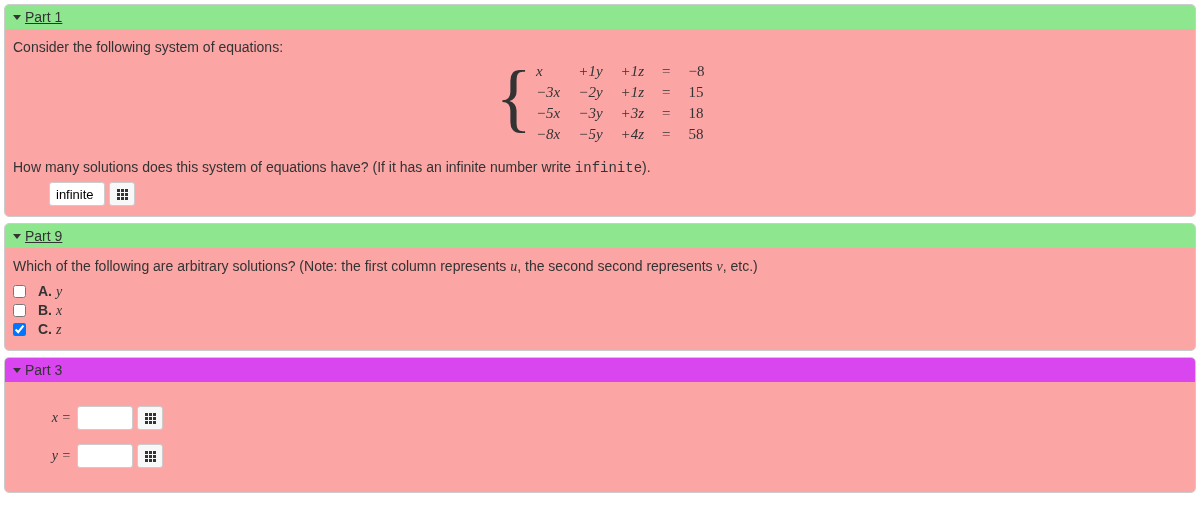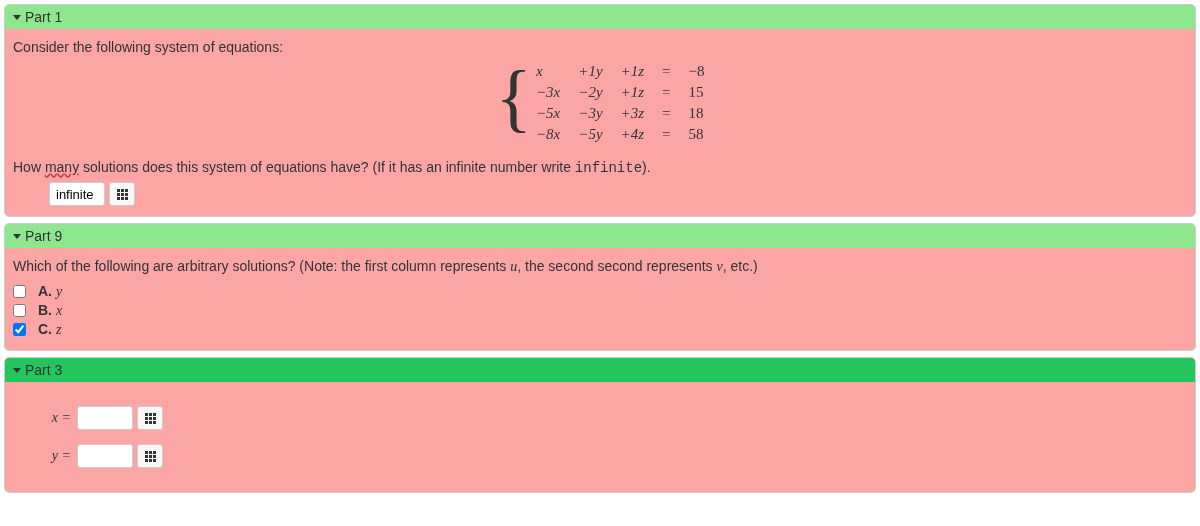--- a/index.html
+++ b/index.html
@@ -17,22 +17,22 @@
       overflow: hidden;
     }
     .panel-header {
       padding: 4px 8px;
       font-size: 14px;
       display: flex;
       align-items: center;
       gap: 4px;
       cursor: pointer;
     }
-    .panel-header.green { background: #8ee68e; }
-    .panel-header.yellow { background: #22c55e; text-align: right; }
+    .panel-header.green { background: #8ee68e; text-decoration: underline; }
+    .panel-header.yellow { background: #d946ef; text-align: right; }
     .caret {
       width: 0; height: 0;
       border-left: 4px solid transparent;
       border-right: 4px solid transparent;
       border-top: 5px solid #333;
       display: inline-block;
     }
     .panel-body {
       padding: 10px 8px;
       background: #fca5a5;
@@ -122,21 +122,20 @@
     }
     .param-row .lhs {
       font-family: "Times New Roman", serif;
       font-style: italic;
       width: 30px;
       text-align: right;
       margin-right: 2px;
     }
     code { font-family: "Courier New", monospace; }
     .underline {
-        text-decoration: underline;
         text-decoration-color: #cc3333;
         text-decoration-style: wavy;
     }
   </style>
 </head>
 <body>
 
 <div class="panel">
   <div class="panel-header green">
     <span class="caret"></span>

